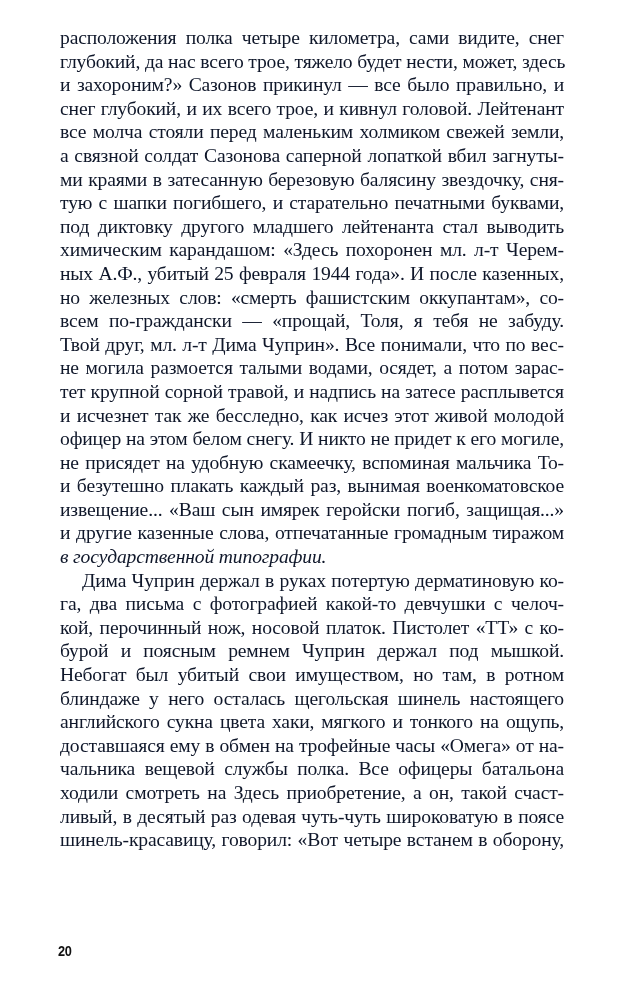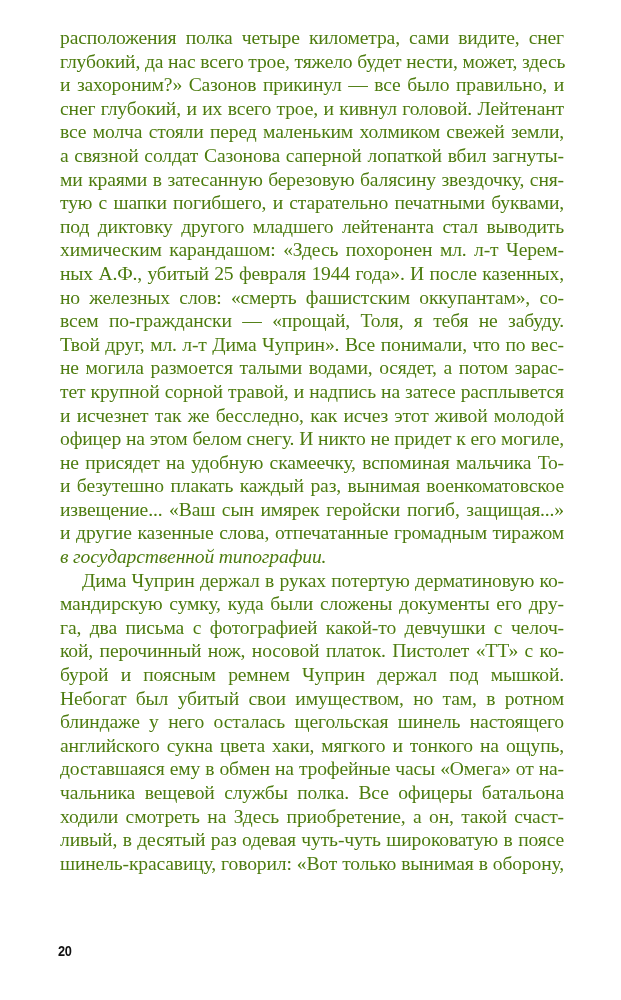--- a/index.html
+++ b/index.html
@@ -23,21 +23,21 @@
       background: #ffffff;
     }
     .text-block {
       position: absolute;
       left: 60px;
       top: 26px;
       width: 504px;
       font-family: "Liberation Serif", "DejaVu Serif", serif;
       font-size: 19.6px;
       line-height: 23.6px;
-      color: #4d7c0f;
+      color: #0f172a;
       letter-spacing: -0.15px;
     }
     .paragraph {
       margin: 0;
       padding: 0;
     }
     .line {
       display: block;
       height: 23.6px;
       white-space: nowrap;
@@ -90,29 +90,28 @@
       <span class="line">и исчезнет так же бесследно, как исчез этот живой молодой</span>
       <span class="line">офицер на этом белом снегу. И никто не придет к его могиле,</span>
       <span class="line">не присядет на удобную скамеечку, вспоминая мальчика То-</span>
       <span class="line">и безутешно плакать каждый раз, вынимая военкоматовское</span>
       <span class="line">извещение... «Ваш сын имярек геройски погиб, защищая...»</span>
       <span class="line">и другие казенные слова, отпечатанные громадным тиражом</span>
       <span class="line last">в государственной типографии.</span>
     </div>
     <div class="paragraph">
       <span class="line indent">Дима Чуприн держал в руках потертую дерматиновую ко-</span>
-      <span class="line">мандирскую сумку, куда были сложены документы его дру-</span>
       <span class="line">га, два письма с фотографией какой-то девчушки с челоч-</span>
       <span class="line">кой, перочинный нож, носовой платок. Пистолет «ТТ» с ко-</span>
       <span class="line">бурой и поясным ремнем Чуприн держал под мышкой.</span>
       <span class="line">Небогат был убитый свои имуществом, но там, в ротном</span>
       <span class="line">блиндаже у него осталась щегольская шинель настоящего</span>
       <span class="line">английского сукна цвета хаки, мягкого и тонкого на ощупь,</span>
       <span class="line">доставшаяся ему в обмен на трофейные часы «Омега» от на-</span>
       <span class="line">чальника вещевой службы полка. Все офицеры батальона</span>
       <span class="line">ходили смотреть на Здесь приобретение, а он, такой счаст-</span>
       <span class="line">ливый, в десятый раз одевая чуть-чуть широковатую в поясе</span>
-      <span class="line">шинель-красавицу, говорил: «Вот только вынимая в оборону,</span>
+      <span class="line">шинель-красавицу, говорил: «Вот четыре встанем в оборону,</span>
     </div>
   </div>
 
   <div class="page-number">20</div>
 </div>
 
 </body></html>

